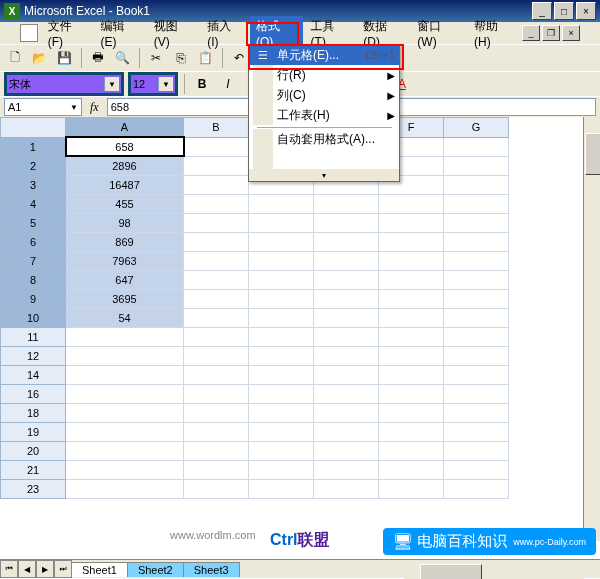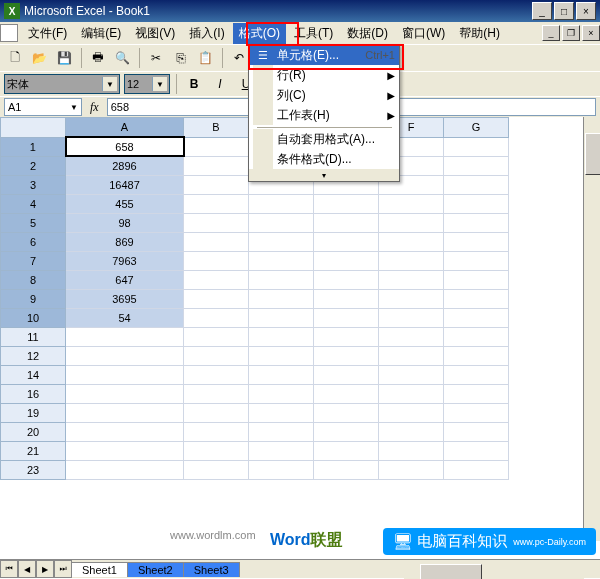--- a/index.html
+++ b/index.html
@@ -2,52 +2,52 @@
 <html><head>
 <meta charset="utf-8">
 <style>
 html,body{margin:0;padding:0;font-family:"SimSun","宋体",Arial,sans-serif;font-size:12px;background:#ece9d8;overflow:hidden}
 body{width:600px;height:579px;position:relative}
 .titlebar{height:22px;background:linear-gradient(#0a246a,#3a6ea5);color:#fff;display:flex;align-items:center;padding:0 4px}
 .titlebar .app-icon{width:16px;height:16px;background:#2c7b1f;margin-right:4px;display:flex;align-items:center;justify-content:center;color:#fff;font-weight:bold;font-size:10px}
 .titlebar .title{flex:1}
 .winbtns{display:flex;gap:2px}
 .winbtn{width:18px;height:16px;background:#d4d0c8;border:1px solid #fff;border-right-color:#404040;border-bottom-color:#404040;display:flex;align-items:center;justify-content:center;font-size:10px;color:#000}
-.menubar{height:22px;background:#ece9d8;display:flex;align-items:center;padding:0 0;gap:2px}
+.menubar{height:22px;background:#ece9d8;display:flex;align-items:center;padding:0 20px;gap:2px}
 .menubar .docicon{width:16px;height:16px;background:#fff;border:1px solid #888;margin-right:2px}
 .menu-item{padding:2px 6px;cursor:default}
 .menu-item.open{background:#316ac5;color:#fff}
 .doc-winbtns{margin-left:auto;display:flex;gap:2px}
 .doc-winbtn{width:16px;height:14px;background:#d4d0c8;border:1px solid #fff;border-right-color:#404040;border-bottom-color:#404040;font-size:9px;display:flex;align-items:center;justify-content:center}
 .toolbar{height:26px;background:#ece9d8;display:flex;align-items:center;padding:0 4px;gap:3px;border-top:1px solid #fff}
 .tbtn{width:20px;height:20px;display:flex;align-items:center;justify-content:center;font-size:12px;border:1px solid transparent}
 .tsep{width:1px;height:20px;background:#aca899;margin:0 2px}
 .fontbar{height:24px;background:#ece9d8;display:flex;align-items:center;padding:0 4px;gap:4px;border-top:1px solid #fff}
-.combo{height:18px;background:#a3a3a3;border:1px solid #0c4a6e;display:flex;align-items:center;padding:0 2px;font-size:11px}
+.combo{height:18px;background:#8b5cf6;border:3px solid #0c4a6e;display:flex;align-items:center;padding:0 2px;font-size:11px}
 .combo .dd{margin-left:auto;width:14px;height:14px;background:#ece9d8;border-left:1px solid #7f9db9;display:flex;align-items:center;justify-content:center;font-size:8px}
 .cellbar{height:20px;background:#ece9d8;display:flex;align-items:center;padding:0 4px;border-top:1px solid #fff}
 .namebox{width:70px;height:16px;background:#fff;border:1px solid #7f9db9;display:flex;align-items:center;padding:0 3px;font-size:11px}
 .fx{margin:0 8px;font-style:italic;font-family:serif}
 .fxinput{flex:1;height:16px;background:#fff;border:1px solid #7f9db9;padding:0 3px;font-size:11px;display:flex;align-items:center}
 .gridarea{position:relative;height:442px;background:#fff}
 table{border-collapse:collapse;table-layout:fixed}
 .colhdr td,.rowhdr{background:#e4ecf7;border:1px solid #9eb6ce;text-align:center;font-size:11px;height:16px}
 .corner{width:28px;background:#e4ecf7;border:1px solid #9eb6ce}
 .colhdr td{width:62px}
 .colA{width:110px}
 td.cell{border:1px solid #d0d7e5;height:16px;font-size:11px;text-align:right;padding:0 3px}
 .selcol{background:#9db8d9!important;color:#000}
 .selrow{background:#9db8d9!important}
 .seldata{background:#c3d3ea}
 .activecell{background:#fff!important;border:2px solid #000!important}
 .sheettabs{height:18px;background:#ece9d8;display:flex;align-items:center;font-size:11px;border-top:1px solid #888}
 .tabnav{display:flex}
 .tabnav div{width:16px;height:16px;border:1px solid #888;background:#ece9d8;display:flex;align-items:center;justify-content:center;font-size:8px}
 .sheettab{padding:1px 10px;background:#fff;border:1px solid #888;border-bottom:none;margin-left:-1px}
-.sheettab.inactive{background:#3b82f6}
+.sheettab.inactive{background:#7dd3fc}
 .status{height:18px;background:#ece9d8;display:flex;align-items:center;padding:0 6px;font-size:11px;border-top:1px solid #fff}
 .dropdown{position:absolute;left:248px;top:44px;width:150px;background:#fff;border:1px solid #666;box-shadow:2px 2px 3px rgba(0,0,0,0.3);z-index:100}
 .di{display:flex;align-items:center;height:20px;padding:0 4px;font-size:12px}
 .di .dicon{width:20px;height:20px;display:flex;align-items:center;justify-content:center;background:#ece9d8;margin-right:4px;font-size:11px}
 .di .dlabel{flex:1}
 .di .dshort{color:#555;font-size:11px}
 .di .arrow{font-size:10px;margin-left:4px}
 .di.hl{background:#316ac5;color:#fff}
 .di.hl .dicon{background:#316ac5}
 .dsep{height:4px;display:flex;align-items:center;justify-content:center}
@@ -288,20 +288,29 @@
         <tr>
           <td class="rowhdr ">16</td>
           <td class="cell colA" style="text-align:center"></td>
           <td class="cell" style="text-align:right"></td>
           <td class="cell" style="text-align:right"></td>
           <td class="cell" style="text-align:right"></td>
           <td class="cell" style="text-align:right"></td>
           <td class="cell" style="text-align:right"></td>
         </tr>
         <tr>
+          <td class="rowhdr ">18</td>
+          <td class="cell colA" style="text-align:center"></td>
+          <td class="cell" style="text-align:right"></td>
+          <td class="cell" style="text-align:right"></td>
+          <td class="cell" style="text-align:right"></td>
+          <td class="cell" style="text-align:right"></td>
+          <td class="cell" style="text-align:right"></td>
+        </tr>
+        <tr>
           <td class="rowhdr ">19</td>
           <td class="cell colA" style="text-align:center"></td>
           <td class="cell" style="text-align:right"></td>
           <td class="cell" style="text-align:right"></td>
           <td class="cell" style="text-align:right"></td>
           <td class="cell" style="text-align:right"></td>
           <td class="cell" style="text-align:right"></td>
         </tr>
         <tr>
           <td class="rowhdr ">20</td>
@@ -380,27 +389,26 @@
   </div>
   <div class="dsep">
       <div></div>
     </div>
   <div class="di">
     <div class="dicon"></div>
     <div class="dlabel">自动套用格式(A)...</div>
   </div>
   <div class="di">
     <div class="dicon"></div>
-    <div class="dlabel">条件格式(D)...</div>
   </div>
   <div class="expander">▾</div>
 </div>
 
 <div class="redbox1"></div>
 <div class="redbox2"></div>
 
 <div class="wm1">www.wordlm.com</div>
-<div class="wm2"><span>Word</span><b style="color:#4d7c0f">联盟</b></div>
+<div class="wm2"><span>Ctrl</span><b style="color:#4c1d95">联盟</b></div>
 <div class="wm3">
   <span style="font-size:16px">🖥</span>
   <span>电脑百科知识</span>
   <span class="sub">www.pc-Daily.com</span>
 </div>
 
 </body></html>

